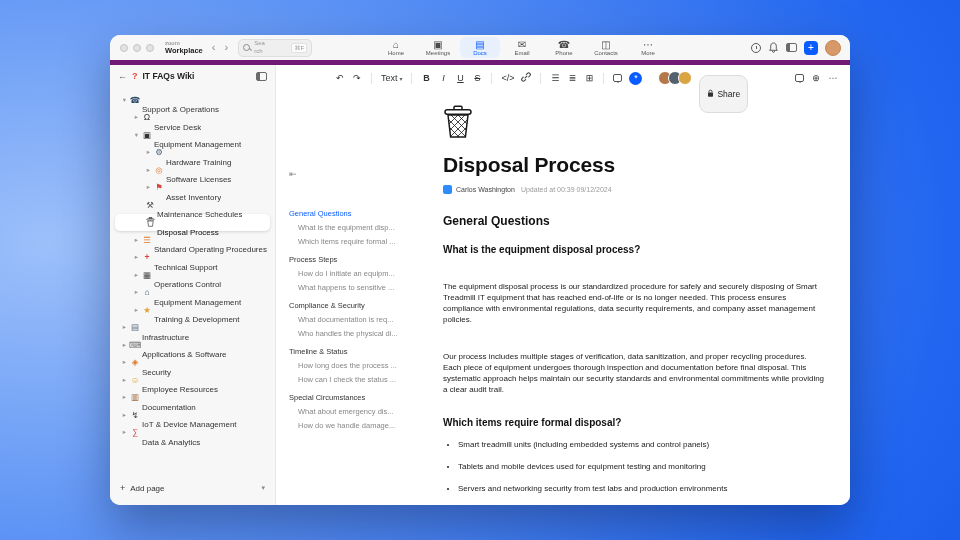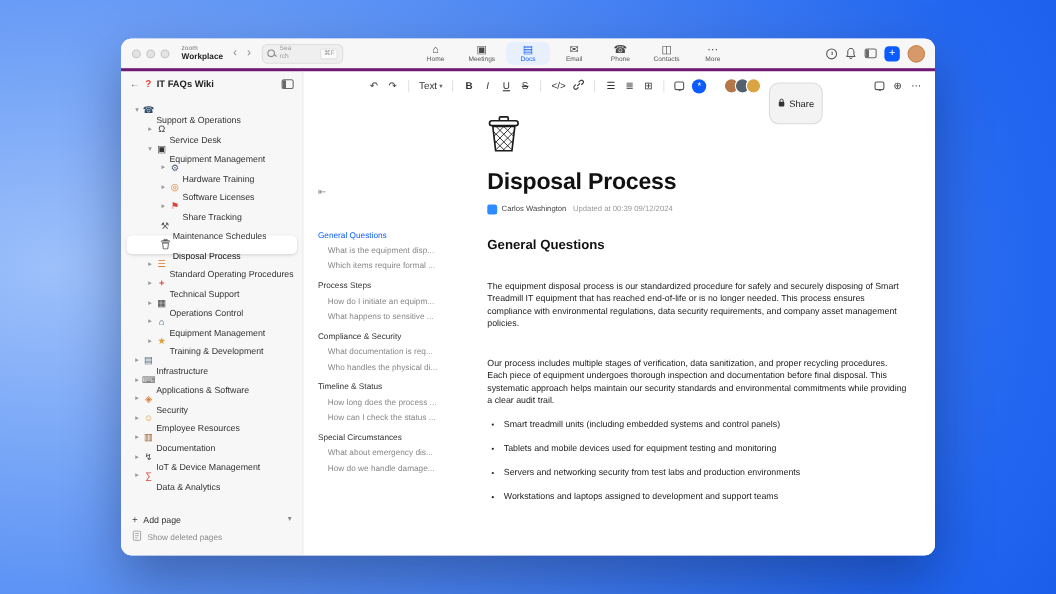--- a/index.html
+++ b/index.html
@@ -3,21 +3,21 @@
 <meta charset="utf-8">
 <style>
   * { margin:0; padding:0; box-sizing:border-box; }
   html,body { width:960px; height:540px; overflow:hidden; font-family:"Liberation Sans", sans-serif; }
   .bg { width:960px; height:540px; position:relative;
         background: radial-gradient(130% 150% at 5% 45%, #9dc0fa 0%, #5f95f5 35%, #2266f0 72%, #0b4fe0 100%); }
   .window { position:absolute; left:110px; top:35px; width:740px; height:470px; background:#fff;
             border-radius:10px; box-shadow:0 22px 50px rgba(4,20,70,.40); overflow:hidden; }
 
   
-  .titlebar { position:relative; height:30px; background:#f7f7f7; border-bottom:3px solid #701a75;
+  .titlebar { position:relative; height:30px; background:#f7f7f7; border-bottom:5px solid #701a75;
               display:flex; align-items:center; }
   .lights { display:flex; gap:5px; margin-left:10px; }
   .light { width:8px; height:8px; border-radius:50%; background:#e3e3e3; border:1px solid #c4c4c4; }
   .brand { margin-left:11px; line-height:1; }
   .brand .b1 { font-size:6px; color:#777; }
   .brand .b2 { font-size:7.5px; font-weight:bold; color:#222; margin-top:1px; }
   .navarr { font-size:11px; color:#8a8a8a; margin-left:9px; line-height:1; }
   .search { margin-left:10px; width:74px; height:18px; background:#efefef; border:1px solid #dedede;
             border-radius:5px; display:flex; align-items:center; padding:0 4px; gap:3px; }
   .mag { position:relative; width:8px; height:8px; flex:none; }
@@ -215,21 +215,21 @@
         <span class="tlab">Hardware Training</span>
       </div>
       <div class="trow l3">
         <span class="chev">▸</span>
         <span class="tico i4">◎</span>
         <span class="tlab">Software Licenses</span>
       </div>
       <div class="trow l3">
         <span class="chev">▸</span>
         <span class="tico i5">⚑</span>
-        <span class="tlab">Share Tracking</span>
+        <span class="tlab">Asset Inventory</span>
       </div>
       <div class="trow l3">
         <span class="tico i6">⚒</span>
         <span class="tlab">Maintenance Schedules</span>
       </div>
       <div class="trow l3 selected">
         <span class="tico">
           <svg width="9" height="10" viewBox="0 0 9 10">
             <rect x="3.2" y="0.4" width="2.6" height="1.2" fill="none" stroke="#555" stroke-width="0.8"></rect>
             <rect x="0.8" y="1.8" width="7.4" height="1.3" rx="0.6" fill="none" stroke="#555" stroke-width="0.8"></rect>
@@ -298,29 +298,20 @@
         <span class="tico i20">∑</span>
         <span class="tlab">Data &amp; Analytics</span>
       </div>
     </div>
 
     <div class="sb-foot">
       <div class="foot-row">
         <span class="fplus">+</span>
         <span class="flab">Add page</span>
         <span class="fcaret">▾</span>
-      </div>
-      <div class="foot-row">
-        <span>
-          <svg width="9" height="10" viewBox="0 0 9 10">
-            <rect x="1.2" y="0.8" width="6.6" height="8.4" rx="1" fill="none" stroke="#999" stroke-width="0.8"></rect>
-            <path d="M2.8 3 H6.2 M2.8 5 H6.2 M2.8 7 H5" stroke="#999" stroke-width="0.7"></path>
-          </svg>
-        </span>
-        <span class="dlab">Show deleted pages</span>
       </div>
     </div>
   </div>
 
   <div class="main">
     <div class="toolbar">
       <div class="tgroup g-center">
         <span class="ti">↶</span>
         <span class="ti">↷</span>
         <span class="tsep"></span>
@@ -407,22 +398,24 @@
             </g>
           </svg>
         </div>
         <div class="doc-title">Disposal Process</div>
         <div class="byline">
           <span class="bav"></span>
           <span class="bauthor">Carlos Washington</span>
           <span class="bupdated">Updated at 00:39 09/12/2024</span>
         </div>
         <div class="h2">General Questions</div>
+        <div class="h3">What is the equipment disposal process?</div>
         <p class="para">The equipment disposal process is our standardized procedure for safely and securely disposing of Smart Treadmill IT equipment that has reached end-of-life or is no longer needed. This process ensures compliance with environmental regulations, data security requirements, and company asset management policies.</p>
         <p class="para">Our process includes multiple stages of verification, data sanitization, and proper recycling procedures. Each piece of equipment undergoes thorough inspection and documentation before final disposal. This systematic approach helps maintain our security standards and environmental commitments while providing a clear audit trail.</p>
+        <div class="h3 spaced">Which items require formal disposal?</div>
         <ul class="blist">
           <li>Smart treadmill units (including embedded systems and control panels)</li>
           <li>Tablets and mobile devices used for equipment testing and monitoring</li>
           <li>Servers and networking security from test labs and production environments</li>
           <li>Workstations and laptops assigned to development and support teams</li>
         </ul>
       </div>
     </div>
   </div>
 

